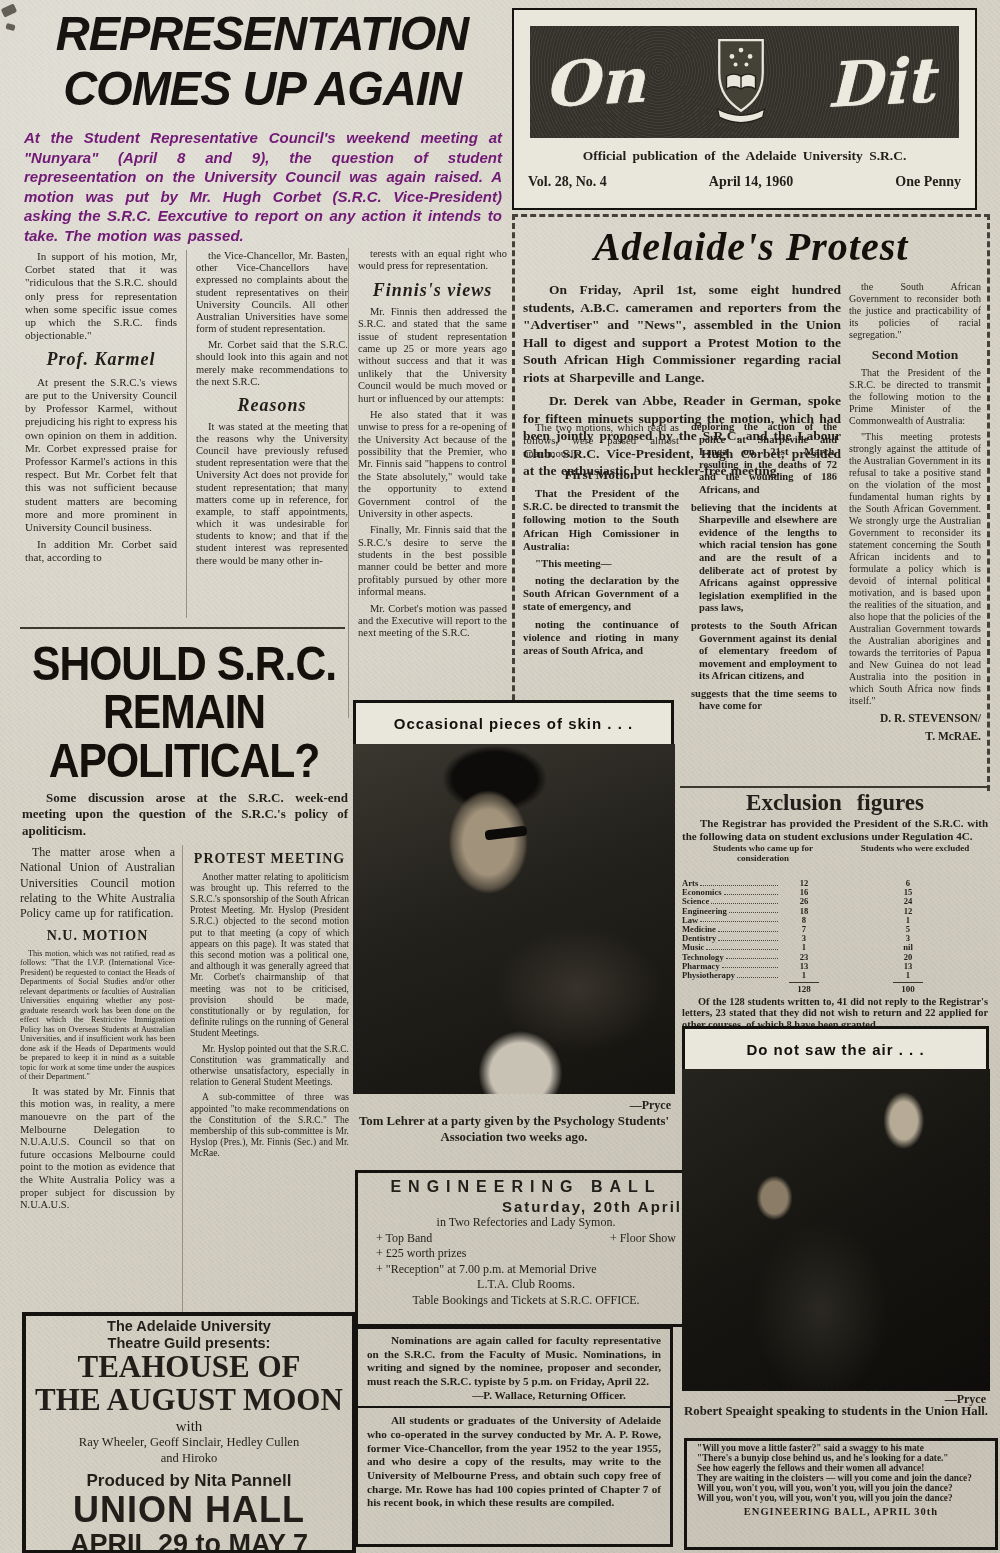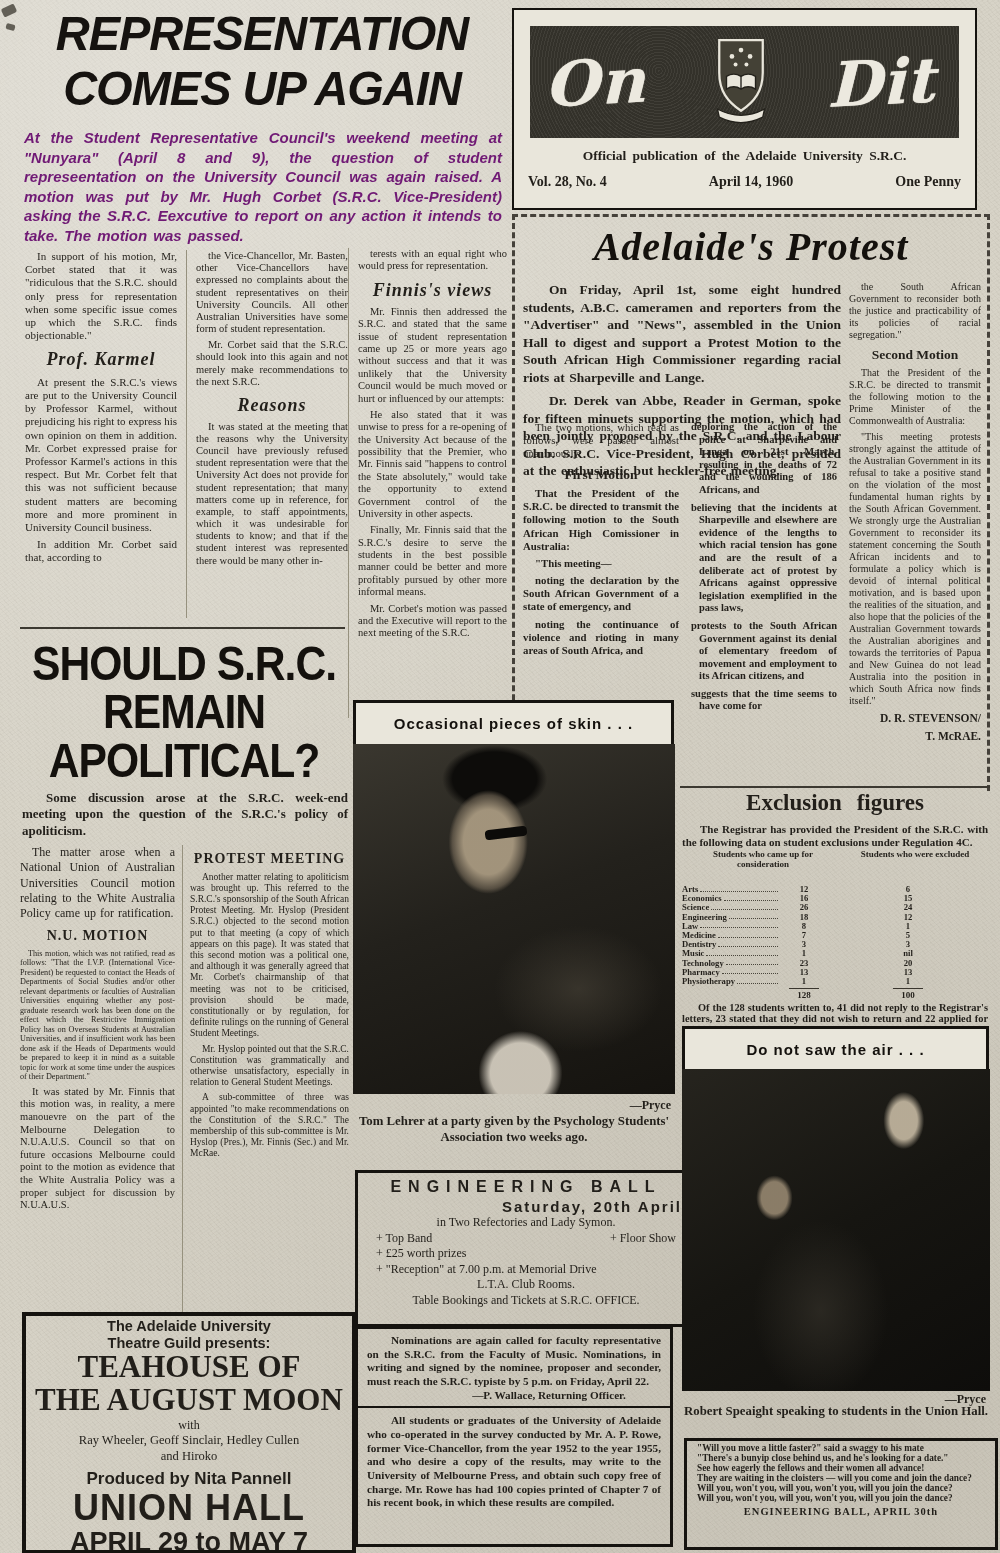--- a/index.html
+++ b/index.html
@@ -44,21 +44,21 @@
      font-size:9.5px;line-height:1.18;}
   .apo-colL p.lg{font-size:12px;line-height:1.28;word-spacing:1px;}
   .apo-colL p.sm{font-size:8.2px;line-height:1.16;text-indent:8px;}
 
   
   .teahouse{left:22px;top:1312px;width:318px;height:230px;border:4px solid #15130f;text-align:center;
      padding:2px 4px;overflow:hidden;}
   .th-presents{font-family:"Liberation Sans",sans-serif;font-weight:bold;font-size:14.5px;line-height:1.15;}
   .th-title{font-weight:bold;font-size:31px;line-height:1.05;letter-spacing:0px;font-family:"Liberation Serif",serif;
      transform:scaleY(1.05);}
-  .th-with{font-size:12px;margin-top:2px;}
+  .th-with{font-size:15px;margin-top:2px;}
   .th-cast{font-size:12.5px;line-height:1.25;}
   .th-prod{font-family:"Liberation Sans",sans-serif;font-weight:bold;font-size:17px;margin-top:4px;}
   .th-venue{font-weight:bold;font-size:36px;line-height:1.08;font-family:"Liberation Sans",sans-serif;letter-spacing:1px;}
   .th-dates{font-weight:bold;font-size:27px;line-height:1.08;font-family:"Liberation Sans",sans-serif;}
   .th-book{font-weight:bold;font-size:12px;margin-top:2px;}
 
   
   .masthead{left:512px;top:8px;width:461px;height:198px;border:2.5px solid #15130f;background:#e9e6db;}
   .mh-band{position:absolute;left:16px;top:16px;width:429px;height:112px;background:#33312a;
      background-image:repeating-radial-gradient(circle at 30% 40%, rgba(236,233,223,.07) 0 1px, transparent 1px 3px);
@@ -82,21 +82,21 @@
   .pr-colB{left:174px;top:204px;width:148px;height:368px;font-size:10.5px;line-height:1.2;}
   .pr-colC{left:334px;top:64px;width:132px;height:508px;font-size:10px;line-height:1.2;}
   .pr-colB p{font-weight:bold;text-indent:-8px;padding-left:10px;margin-bottom:5px;}
   .pr-colA p.b{font-weight:bold;}
   .pr-sig{text-align:right;font-weight:bold;font-size:11.5px;line-height:1.3;margin-top:3px;}
 
   
   .rule-b{left:680px;top:786px;width:310px;border-top:2px solid #3c3931;height:0;}
   .exclusion{left:682px;top:791px;width:306px;}
   .ex-title{text-align:center;font-weight:bold;font-size:23px;word-spacing:9px;line-height:1.05;margin:0;}
-  .ex-intro{font-weight:bold;font-size:11px;line-height:1.18;text-align:justify;text-indent:18px;margin-top:8px;}
+  .ex-intro{font-weight:bold;font-size:11px;line-height:1.18;text-align:justify;text-indent:18px;margin-top:2px;}
   .ex-headers{position:relative;height:36px;font-weight:bold;font-size:9px;line-height:1.12;}
   .ex-h1{position:absolute;left:26px;width:110px;text-align:center;}
   .ex-h2{position:absolute;left:170px;width:126px;text-align:center;}
   .ex-table{font-weight:bold;font-size:8.6px;line-height:1.0;}
   .ex-row{display:grid;grid-template-columns:98px 48px 1fr;align-items:baseline;margin-bottom:.6px;}
   .ex-subj{display:flex;white-space:nowrap;}
   .ex-subj::after{content:"";flex:1;border-bottom:1.6px dotted #4a463c;margin:0 2px 2px;}
   .ex-v1,.ex-v2{text-align:center;}
   .ex-total{display:grid;grid-template-columns:98px 48px 1fr;font-weight:bold;font-size:9px;margin-top:2px;}
   .ex-total span{text-align:center;}

